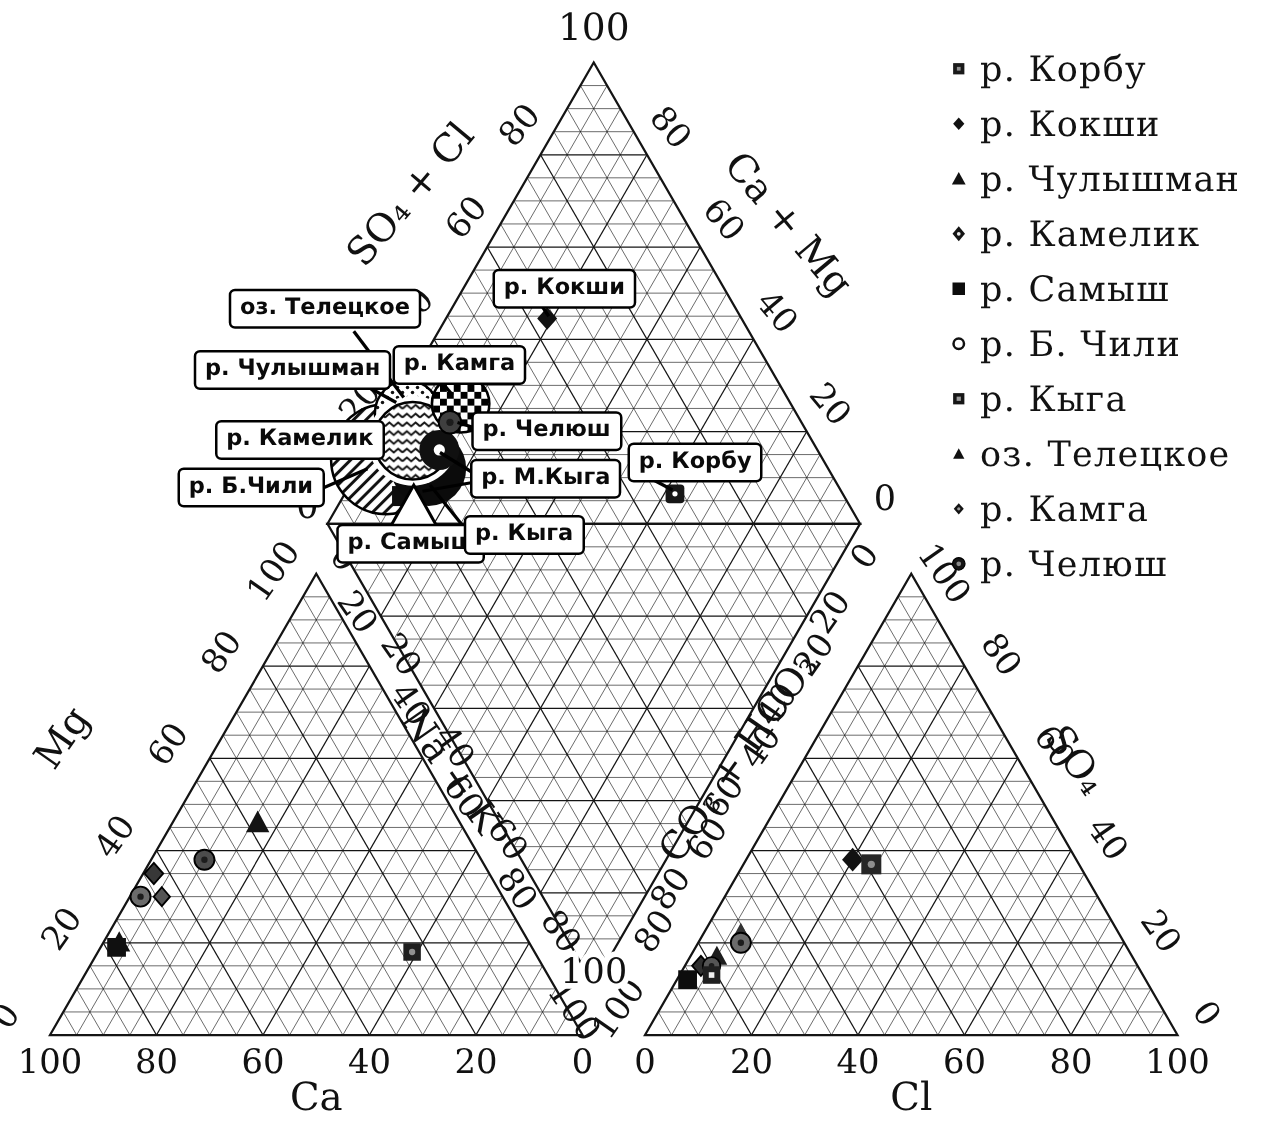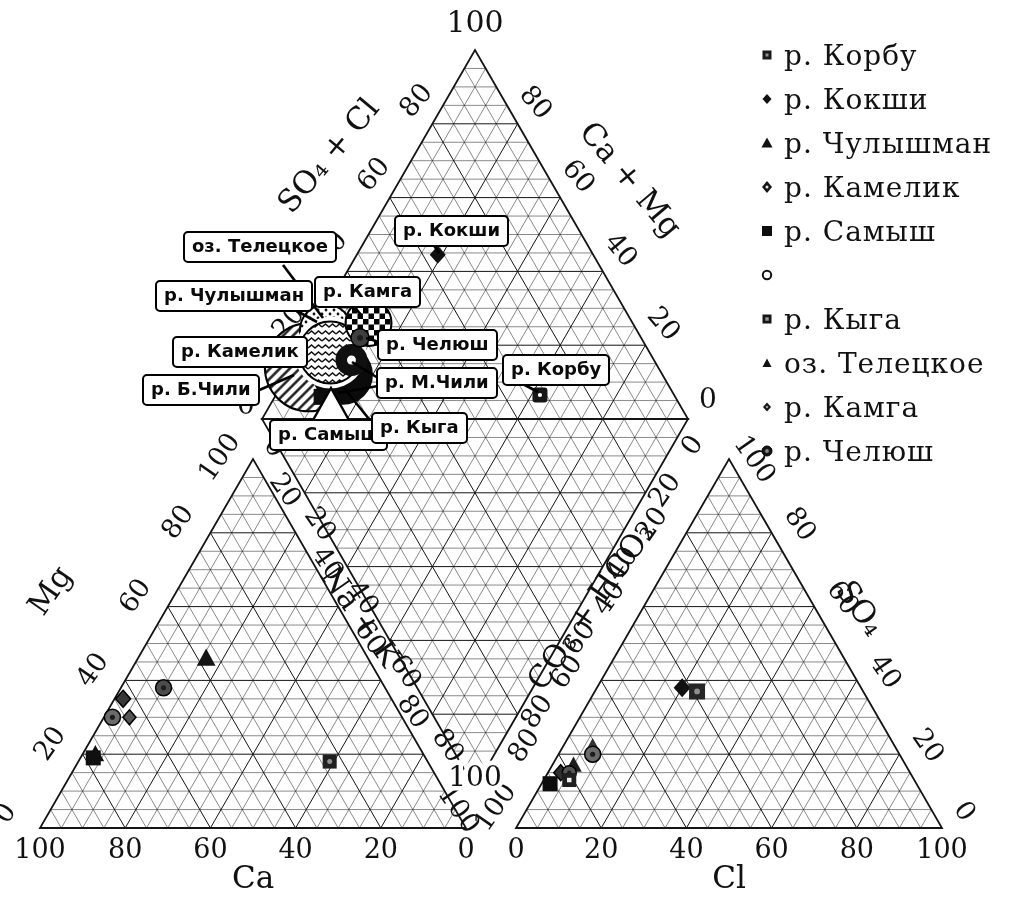--- a/index.html
+++ b/index.html
@@ -482,20 +482,21 @@
       <div class="legend-row">
         <svg width="26" height="24" viewBox="0 0 24 24">
           <rect x="7" y="7" width="10" height="10" fill="#0d0d0d"></rect>
         </svg>
         <span class="legend-label">р. Самыш</span>
       </div>
       <div class="legend-row">
         <svg width="26" height="24" viewBox="0 0 24 24">
           <circle cx="12" cy="12" r="4.2" fill="#fff" stroke="#111" stroke-width="2"></circle>
         </svg>
+        <span class="legend-label">р. Б. Чили</span>
       </div>
       <div class="legend-row">
         <svg width="26" height="24" viewBox="0 0 24 24">
           <rect x="7.5" y="7.5" width="9" height="9" fill="#161616"></rect>
           <rect x="10.3" y="10.3" width="3.4" height="3.4" fill="#9a9a9a"></rect>
         </svg>
         <span class="legend-label">р. Кыга</span>
       </div>
       <div class="legend-row">
         <svg width="26" height="24" viewBox="0 0 24 24">
@@ -519,18 +520,18 @@
       </div>
     </div>
   <div id="callouts">
       <div class="callout" style="left: 394px; top: 215px;">р. Кокши</div>
       <div class="callout" style="left: 183px; top: 231px;">оз. Телецкое</div>
       <div class="callout" style="left: 155px; top: 280px;">р. Чулышман</div>
       <div class="callout" style="left: 314px; top: 276px;">р. Камга</div>
       <div class="callout" style="left: 172px; top: 336px;">р. Камелик</div>
       <div class="callout" style="left: 377px; top: 329px;">р. Челюш</div>
       <div class="callout" style="left: 142px; top: 374px;">р. Б.Чили</div>
-      <div class="callout" style="left: 376px; top: 367px;">р. М.Чили</div>
+      <div class="callout" style="left: 376px; top: 367px;">р. М.Кыга</div>
       <div class="callout" style="left: 269px; top: 419px;">р. Самыш</div>
       <div class="callout" style="left: 371px; top: 412px;">р. Кыга</div>
       <div class="callout" style="left: 502px; top: 354px;">р. Корбу</div>
     </div>
 </div>
 
 </body></html>

